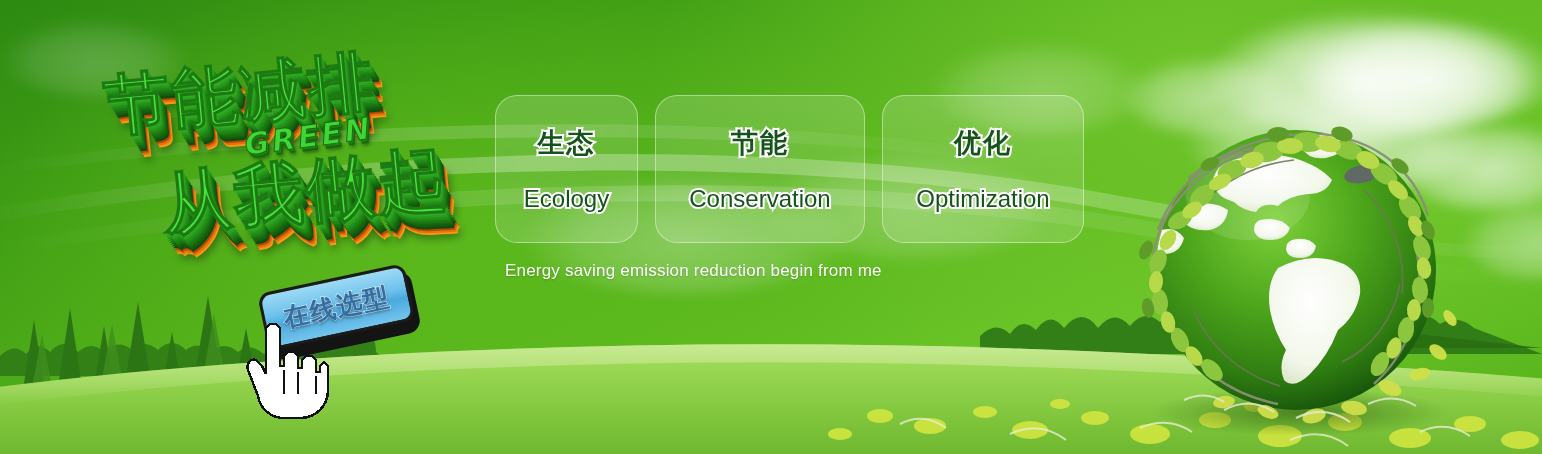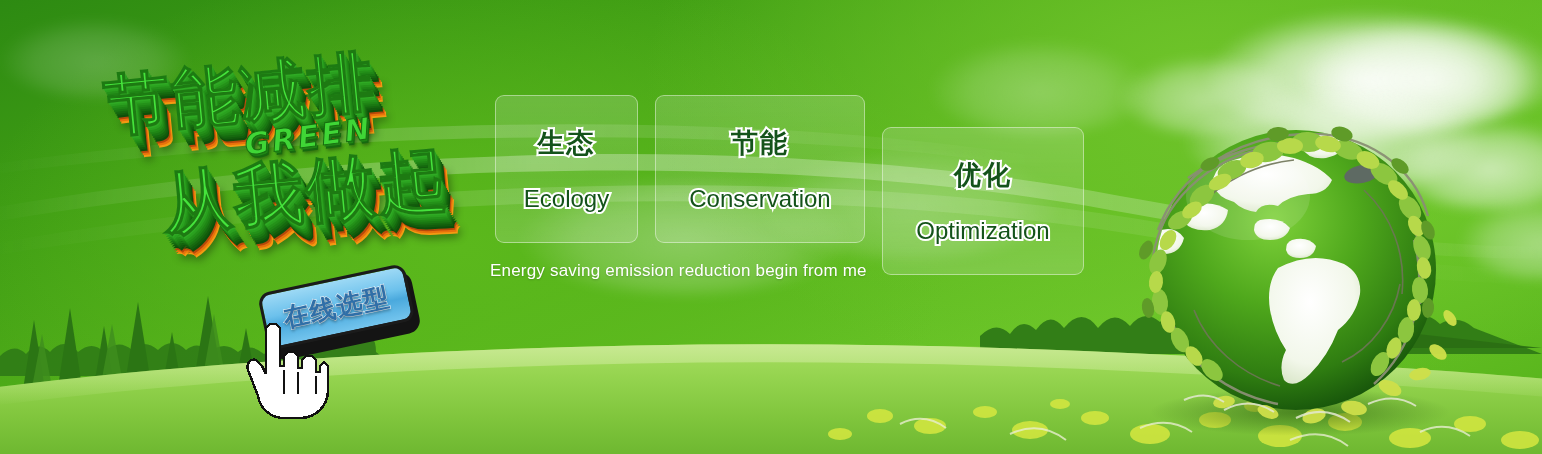--- a/index.html
+++ b/index.html
@@ -103,45 +103,45 @@
   }
   .cursor-hand{ position:absolute; left:-22px; top:16px; }
 
   
   .cards{
     position:absolute; left:495px; top:95px;
     display:flex; gap:17px;
   }
   .card{
     width:143px; height:148px;
-    border-radius:9px;
+    border-radius:22px;
     border:1px solid rgba(255,255,255,.42);
     background:linear-gradient(180deg, rgba(255,255,255,.17) 0%, rgba(255,255,255,.10) 55%, rgba(255,255,255,.16) 100%);
     display:flex; flex-direction:column; align-items:center; justify-content:center;
     gap:24px;
   }
   .card.wide{ width:210px; }
-  .card.wide2{ width:202px;margin-top:32px; }
+  .card.wide2{ width:202px; }
   .card-cn{
     font-family:"DejaVu Sans","Liberation Sans",sans-serif;
     font-size:27px; font-weight:bold; letter-spacing:2px;
     color:#14531a;
     -webkit-text-stroke:4px #ffffff;
     paint-order:stroke fill;
   }
   .card-en{
     font-family:"Liberation Sans", sans-serif;
     font-size:24px; font-weight:normal;
     color:#14531a;
     -webkit-text-stroke:4px #ffffff;
     paint-order:stroke fill;
     white-space:nowrap;
   }
   .tagline{
-    position:absolute; left:490px; top:261px;
+    position:absolute; left:505px; top:261px;
     font-family:"Liberation Sans", sans-serif;
     font-size:17px; color:#ffffff; letter-spacing:.2px;
     text-shadow:0 1px 2px rgba(0,0,0,.18);
     white-space:nowrap;
   }
 
   
   .globe-wrap{ position:absolute; left:1128px; top:112px; width:340px; height:330px; }
 </style>
 </head>

